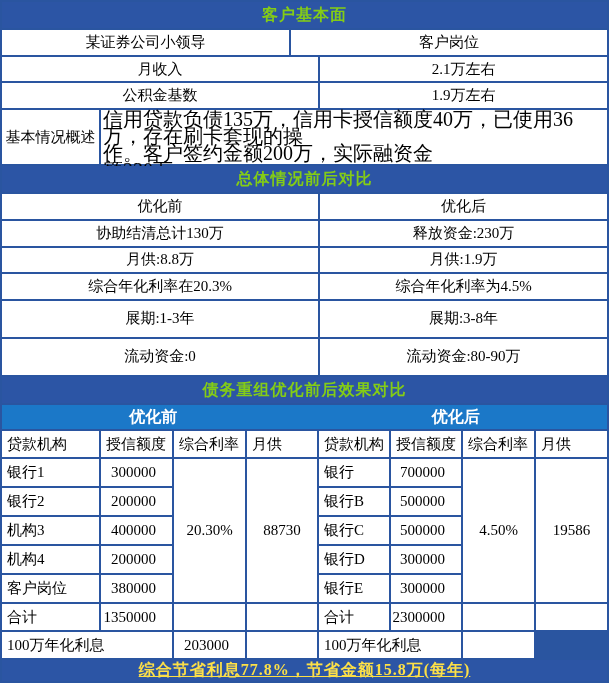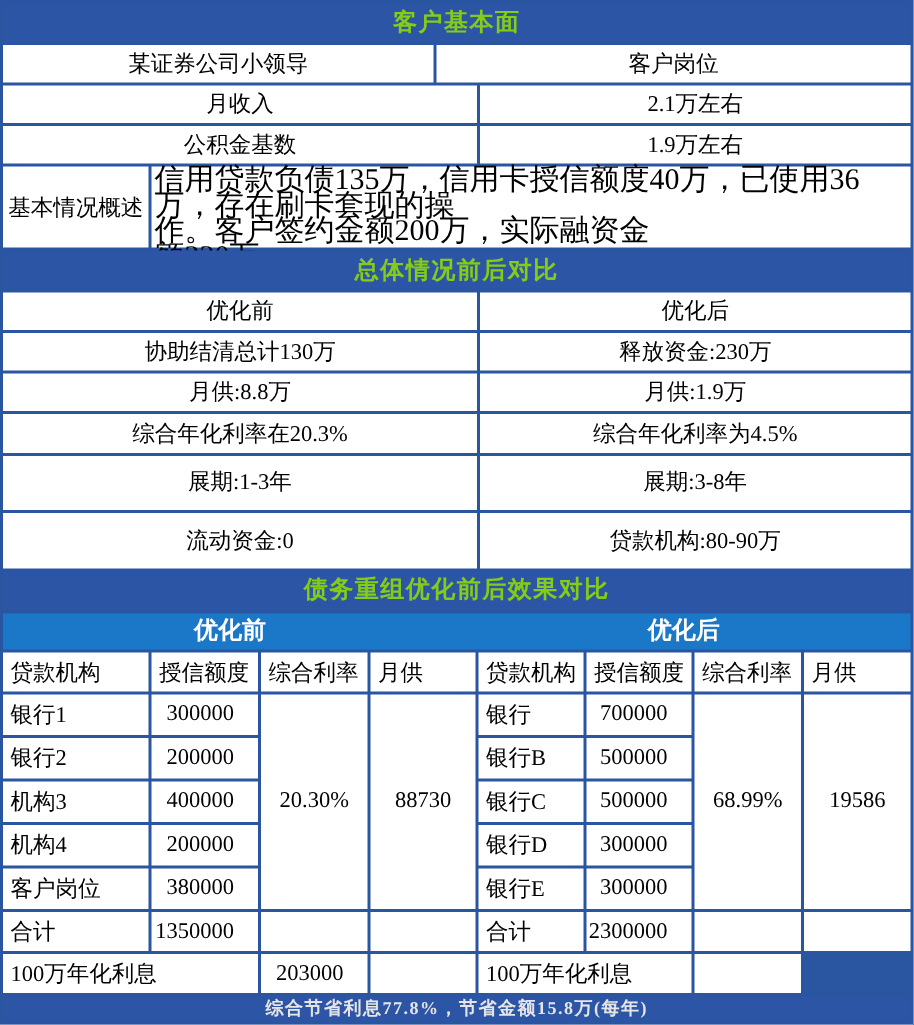--- a/index.html
+++ b/index.html
@@ -40,22 +40,22 @@
     display:grid;
     grid-template-columns:97px 71px 71px 70px 70px 70px 71px 71px;
     grid-template-rows:26px 27px 27px 27px 27px 27px 26px 26px;
     gap:2px;
     border-radius:14px;
   }
   .tbl .cell { font-size:15px; }
   .merge5 { grid-row:span 5; justify-content:center; }
   .span2 { grid-column:span 2; }
   .footer {
-    flex:1 1 auto; background:#2c55a5; color:#e5e5e5; font-weight:bold;
-    font-size:12px; letter-spacing:1px;
+    flex:1 1 auto; background:#2c55a5; color:#fde047; font-weight:bold;
+    font-size:16px; letter-spacing:1px;text-decoration:underline;
   }
 </style>
 </head>
 <body>
 
 <div class="doc">
 
   <div class="band hdr">客户基本面</div>
 
   <div class="kvrow">
@@ -97,21 +97,21 @@
   <div class="kvrow">
     <div class="cell c-center w-l">综合年化利率在20.3%</div>
     <div class="cell c-center w-r">综合年化利率为4.5%</div>
   </div>
   <div class="kvrow" style="height:39px">
     <div class="cell c-center w-l">展期:1-3年</div>
     <div class="cell c-center w-r">展期:3-8年</div>
   </div>
   <div class="kvrow" style="height:40px">
     <div class="cell c-center w-l">流动资金:0</div>
-    <div class="cell c-center w-r">贷款机构:80-90万</div>
+    <div class="cell c-center w-r">流动资金:80-90万</div>
   </div>
 
   <div class="band hdr">债务重组优化前后效果对比</div>
 
   <div class="subhdr">
     <div>优化前</div>
     <div>优化后</div>
   </div>
 
   <div class="tbl">
@@ -124,21 +124,21 @@
     <div class="cell c-left">授信额度</div>
     <div class="cell c-left">综合利率</div>
     <div class="cell c-left">月供</div>
 
     <div class="cell c-left">银行1</div>
     <div class="cell c-right">300000</div>
     <div class="cell merge5">20.30%</div>
     <div class="cell merge5">88730</div>
     <div class="cell c-left">银行</div>
     <div class="cell c-right">700000</div>
-    <div class="cell merge5">68.99%</div>
+    <div class="cell merge5">4.50%</div>
     <div class="cell merge5">19586</div>
 
     <div class="cell c-left">银行2</div>
     <div class="cell c-right">200000</div>
     <div class="cell c-left">银行B</div>
     <div class="cell c-right">500000</div>
 
     <div class="cell c-left">机构3</div>
     <div class="cell c-right">400000</div>
     <div class="cell c-left">银行C</div>

